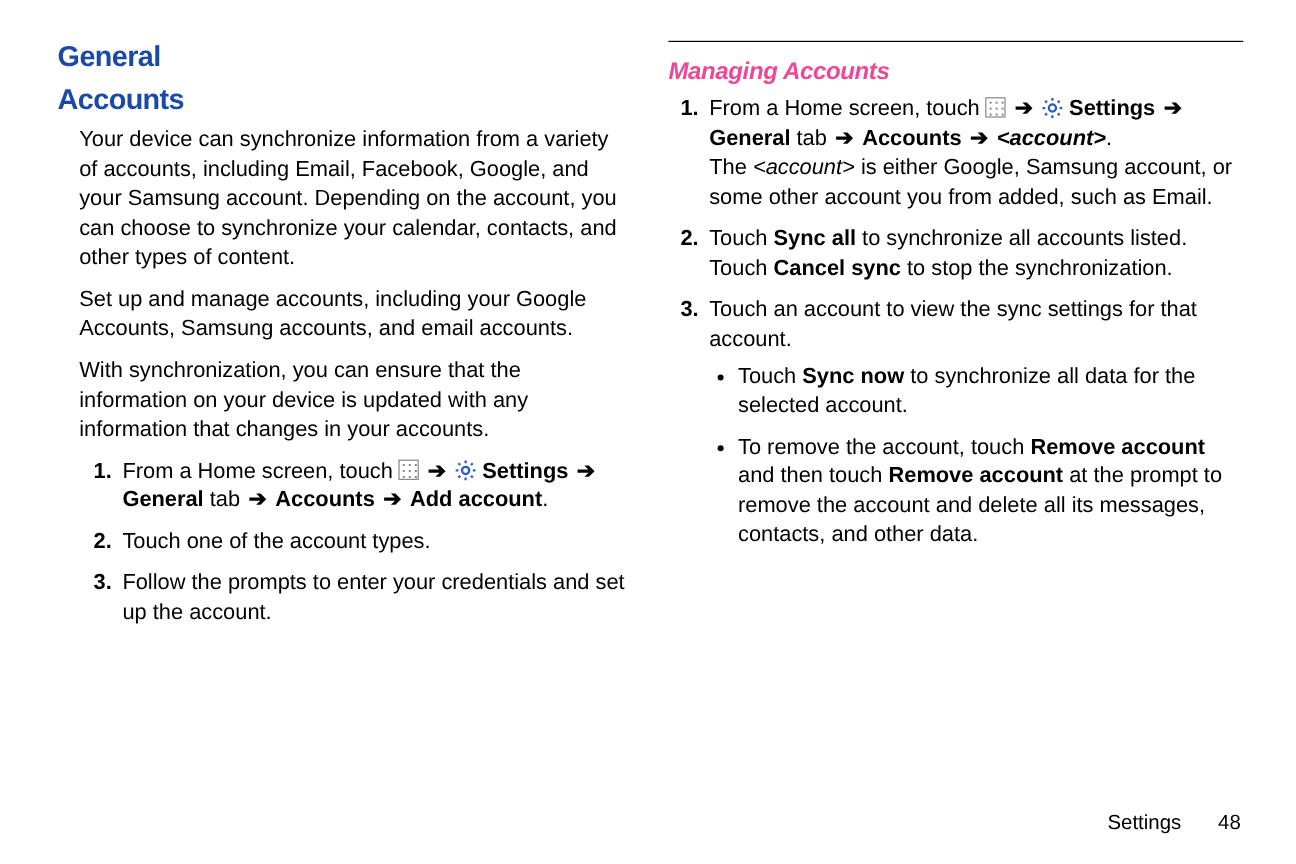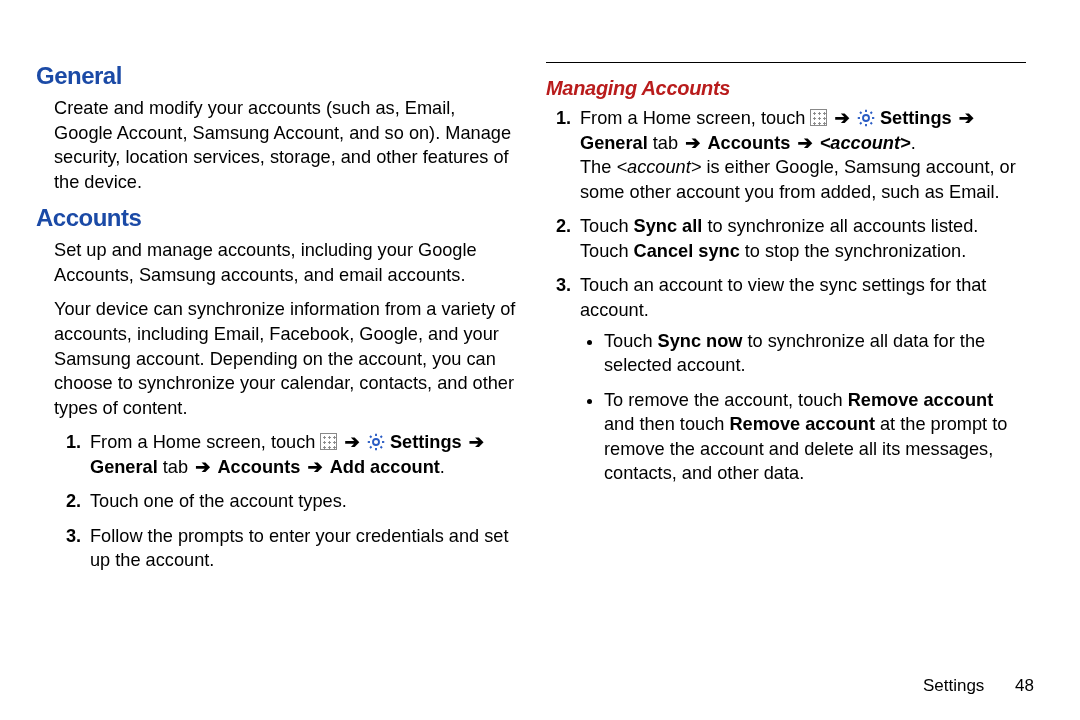--- a/index.html
+++ b/index.html
@@ -6,40 +6,39 @@
   body {
     width: 1080px;
     height: 720px;
     background: #fff;
     font-family: Arial, Helvetica, sans-serif;
     color: #000;
     position: relative;
   }
   .cols {
     display: flex;
-    padding: 34px 44px 0 36px;
+    padding: 34px 44px 0 48px;
     gap: 30px;
-    margin-top: 28px;
   }
   .col {
     width: 480px;
   }
   h1.blue {
     font-family: Arial, Helvetica, sans-serif;
     font-weight: 900;
     color: #1b4aa6;
     font-size: 24px;
     letter-spacing: -0.5px;
     margin-bottom: 6px;
   }
   h2.blueitalic {
     font-family: Arial, Helvetica, sans-serif;
     font-weight: 900;
     font-style: italic;
-    color: #b91c1c;
+    color: #ec4899;
     font-size: 20px;
     letter-spacing: -0.3px;
     margin: 14px 0 4px 0;
   }
   p.body {
     font-size: 18.2px;
     line-height: 1.35;
     margin: 4px 0 10px 18px;
   }
   p.body0 {
@@ -120,25 +119,25 @@
   i { font-style: italic; }
 </style>
 </head>
 <body>
 
 <div class="cols">
 
   <div class="col">
 
     <h1 class="blue">General</h1>
-    <p class="body">Create and modify your accounts (such as, Email, Google Account, Samsung Account, and so on). Manage security, location services, storage, and other features of the device.</p>
 
     <h1 class="blue" style="margin-top:8px">Accounts</h1>
+    <p class="body">Your device can synchronize information from a variety of accounts, including Email, Facebook, Google, and your Samsung account. Depending on the account, you can choose to synchronize your calendar, contacts, and other types of content.</p>
     <p class="body">Set up and manage accounts, including your Google Accounts, Samsung accounts, and email accounts.</p>
-    <p class="body">Your device can synchronize information from a variety of accounts, including Email, Facebook, Google, and your Samsung account. Depending on the account, you can choose to synchronize your calendar, contacts, and other types of content.</p>
+    <p class="body">With synchronization, you can ensure that the information on your device is updated with any information that changes in your accounts.</p>
 
 
     <ol class="steps">
       <li>
         <span class="num">1.</span>
         <span>From a Home screen, touch </span>
         <span class="appsicon"></span>
         <span class="arrow">➔</span>
         <span class="gearicon"><svg viewBox="0 0 24 24">
               <circle cx="12" cy="12" r="4" fill="none" stroke="#2a5cc4" stroke-width="2.5"></circle>

